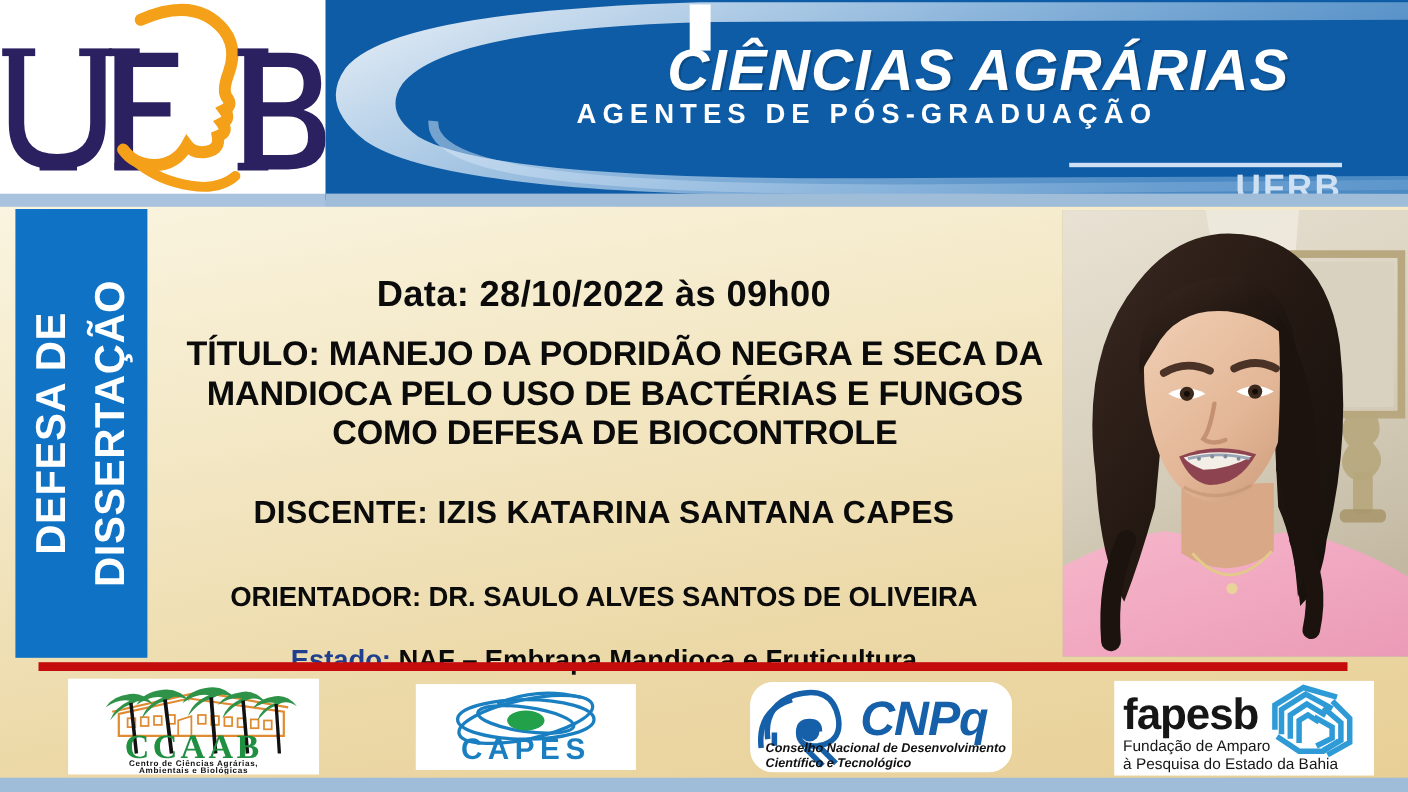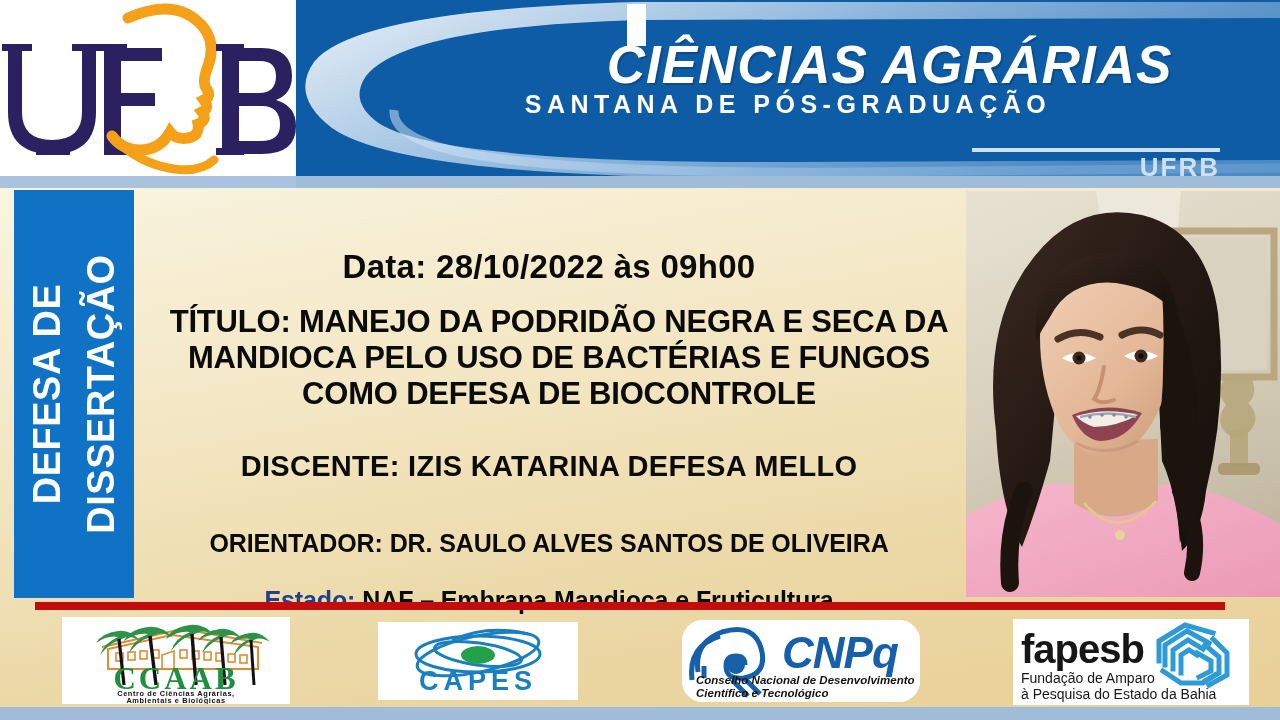--- a/index.html
+++ b/index.html
@@ -25,21 +25,21 @@
     text-shadow:2px 2px 0 rgba(0,0,0,.18);
   }
   .banner-sub{
     position:absolute;left:0;top:90px;width:984px;text-align:center;
     font-size:25px;font-weight:bold;color:#ffffff;letter-spacing:5.5px;
     white-space:nowrap;font-family:"Liberation Sans", sans-serif;
   }
   .banner-rule{position:absolute;left:676px;top:148px;width:248px;height:4px;background:#cfe0f2;}
   .banner-ufrb{
     position:absolute;left:676px;top:152px;width:248px;text-align:right;
-    font-size:26px;font-weight:bold;color:#cfe0f2;letter-spacing:2px;
+    font-size:32px;font-weight:bold;color:#cfe0f2;letter-spacing:2px;
   }
   .header-strip2{position:absolute;left:296px;top:176px;width:984px;height:12px;background:#9fbcd9;}
 
   
   .body-area{position:absolute;left:0;top:188px;width:1280px;height:520px;
     background:linear-gradient(170deg,#faf4e0 0%,#f3e7c4 35%,#ecd9a8 68%,#e8cf96 100%);}
 
   .side-tab{
     position:absolute;left:14px;top:190px;width:120px;height:408px;background:#0f72c4;
   }
@@ -122,21 +122,21 @@
           </linearGradient>
         </defs>
         <rect x="0" y="0" width="984" height="182" fill="#0e5ca5"></rect>
 
         <path d="M984 2 L340 2 Q60 10 18 62 Q-6 96 36 128 Q110 180 500 178 L984 176
                  L984 160 L500 162 Q150 164 84 124 Q52 102 70 76 Q110 26 348 20 L984 18 Z" fill="url(#swooshGrad)"></path>
         <path d="M984 168 L560 172 Q230 174 140 146 Q96 132 98 110" fill="none" stroke="url(#swooshGrad2)" stroke-width="9" opacity="0.6"></path>
       </svg>
       <div class="banner-itick"></div>
       <div class="banner-title">CIÊNCIAS AGRÁRIAS</div>
-      <div class="banner-sub">SANTANA DE PÓS-GRADUAÇÃO</div>
+      <div class="banner-sub">AGENTES DE PÓS-GRADUAÇÃO</div>
       <div class="banner-rule"></div>
       <div class="banner-ufrb">UFRB</div>
     </div>
 
     <div class="header-strip2"></div>
   </div>
 
   <div class="body-area"></div>
 
   <div class="side-tab">
@@ -148,21 +148,21 @@
     </div>
   </div>
 
   <div class="content">
     <div class="line l-date">Data: 28/10/2022 às 09h00</div>
     <div class="line l-title">
       <div>TÍTULO: MANEJO DA PODRIDÃO NEGRA E SECA DA</div>
       <div>MANDIOCA PELO USO DE BACTÉRIAS E FUNGOS</div>
       <div>COMO DEFESA DE BIOCONTROLE</div>
     </div>
-    <div class="line l-student">DISCENTE: IZIS KATARINA DEFESA MELLO</div>
+    <div class="line l-student">DISCENTE: IZIS KATARINA SANTANA CAPES</div>
     <div class="line l-advisor">ORIENTADOR: DR. SAULO ALVES SANTOS DE OLIVEIRA</div>
     <div class="line l-local">
       <span class="local-label">Estado:</span>
       <span>NAF – Embrapa Mandioca e Fruticultura</span>
     </div>
   </div>
 
   <div class="photo-frame">
     <svg class="photo-svg" viewBox="0 0 314 406" preserveAspectRatio="none">
       <defs>

